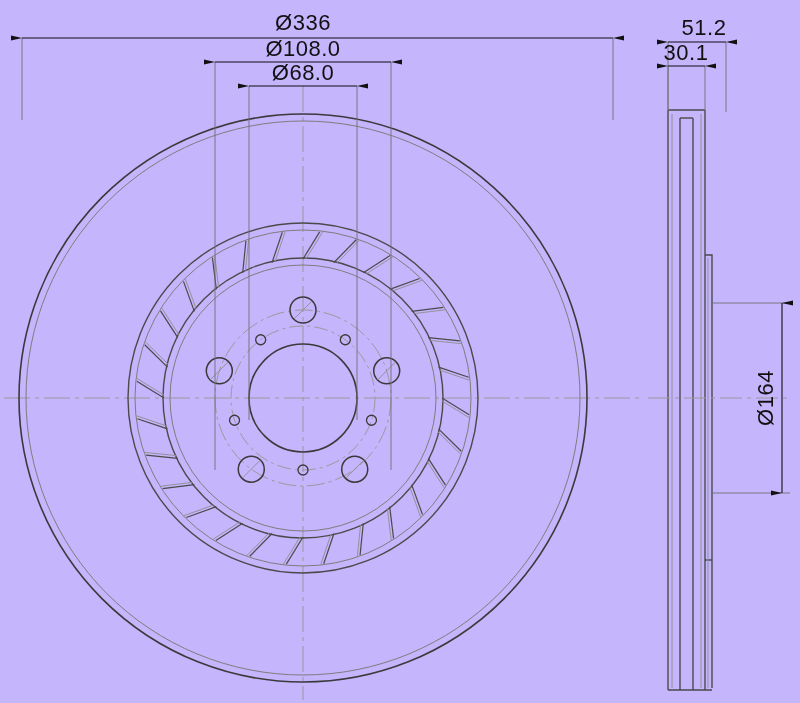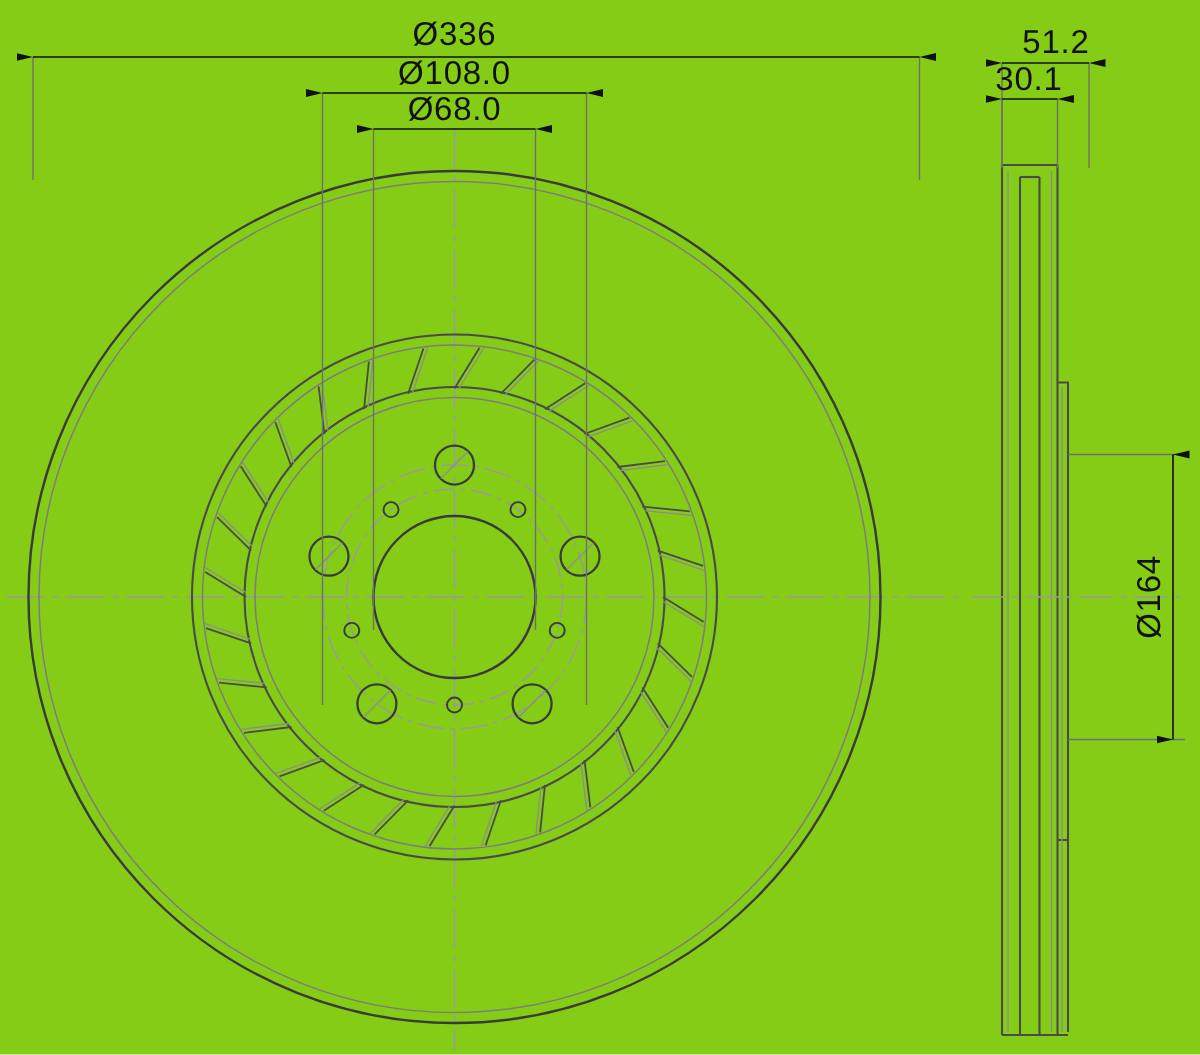--- a/index.html
+++ b/index.html
@@ -1,19 +1,19 @@
 <!DOCTYPE html>
 <html><head>
 <meta charset="utf-8">
 <title>Brake Disc Technical Drawing</title>
 <style>
   html,body{margin:0;padding:0;background:#ffffff;}
   body{width:800px;height:703px;overflow:hidden;
        font-family:"Liberation Sans",sans-serif;color:#1a1a1a;}
-  #sheet{position:relative;width:800px;height:703px;background:#84cc16;}
+  #sheet{position:relative;width:800px;height:703px;background:#c4b5fd;}
   #drawing{position:absolute;top:0;left:0;width:800px;height:703px;}
   .dim-text{font-family:"Liberation Sans",sans-serif;
             font-size:22px;letter-spacing:0.5px;fill:#111;
             text-anchor:middle;dominant-baseline:alphabetic;}
 </style>
 </head>
 <body>
 
 <div id="sheet">
 

